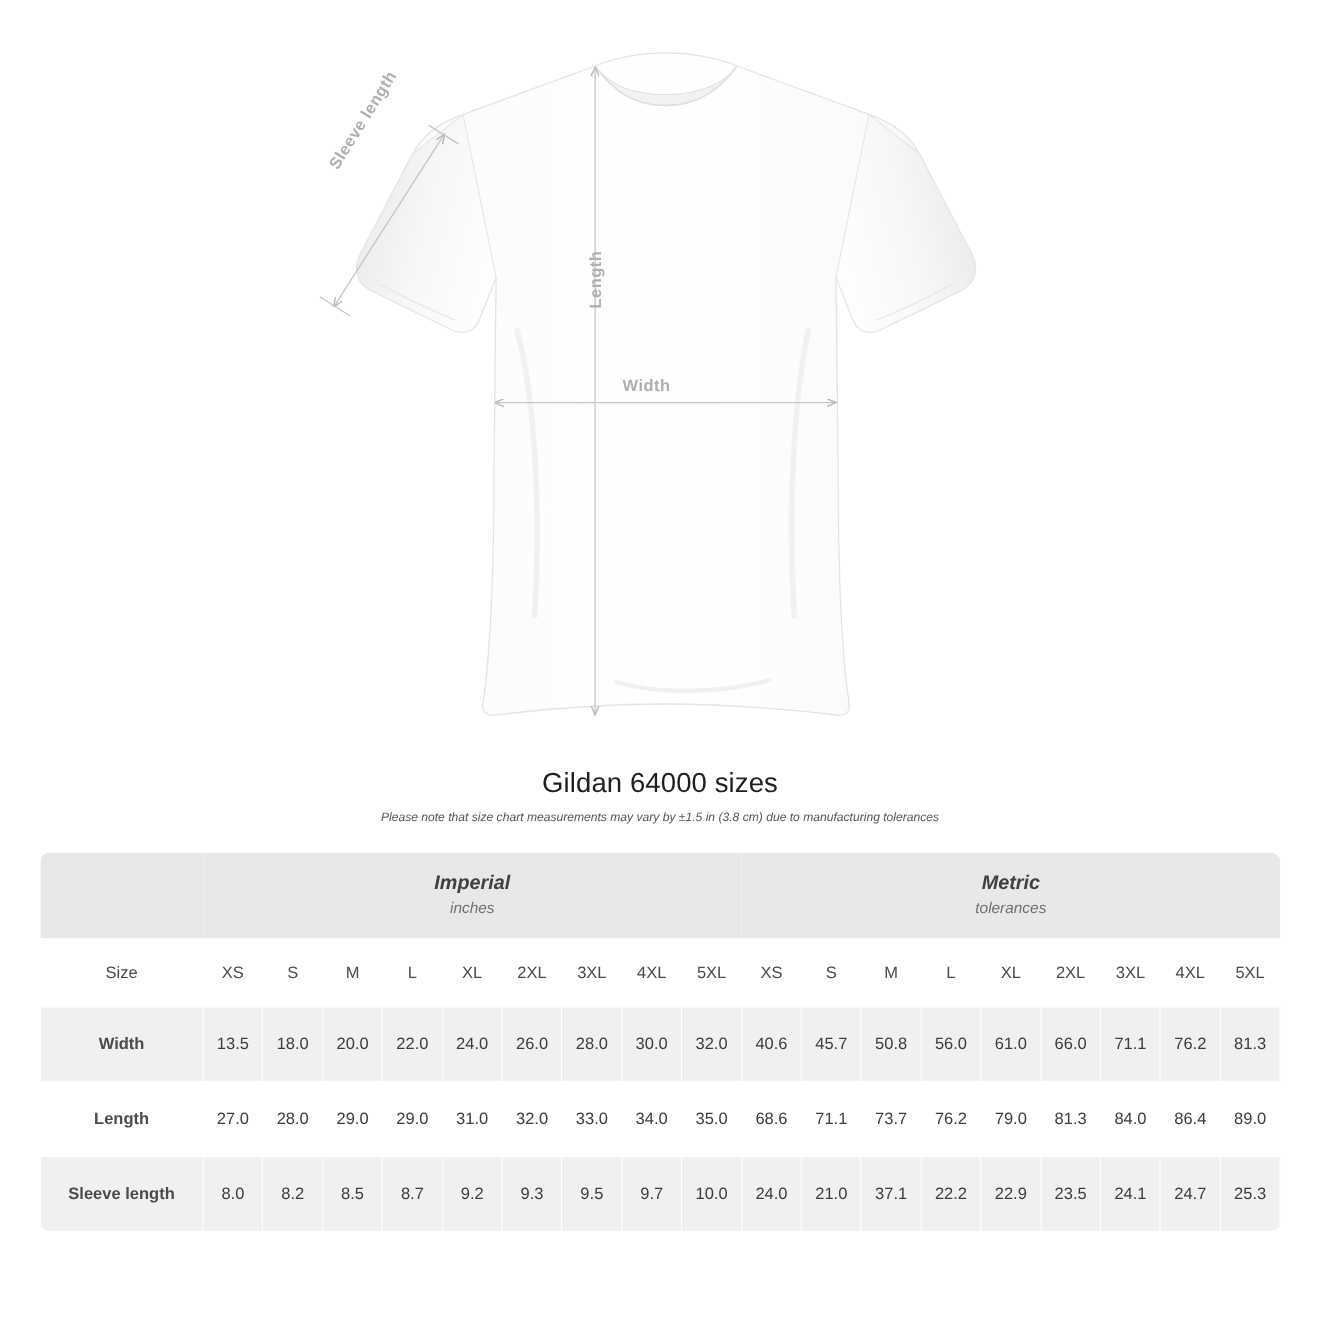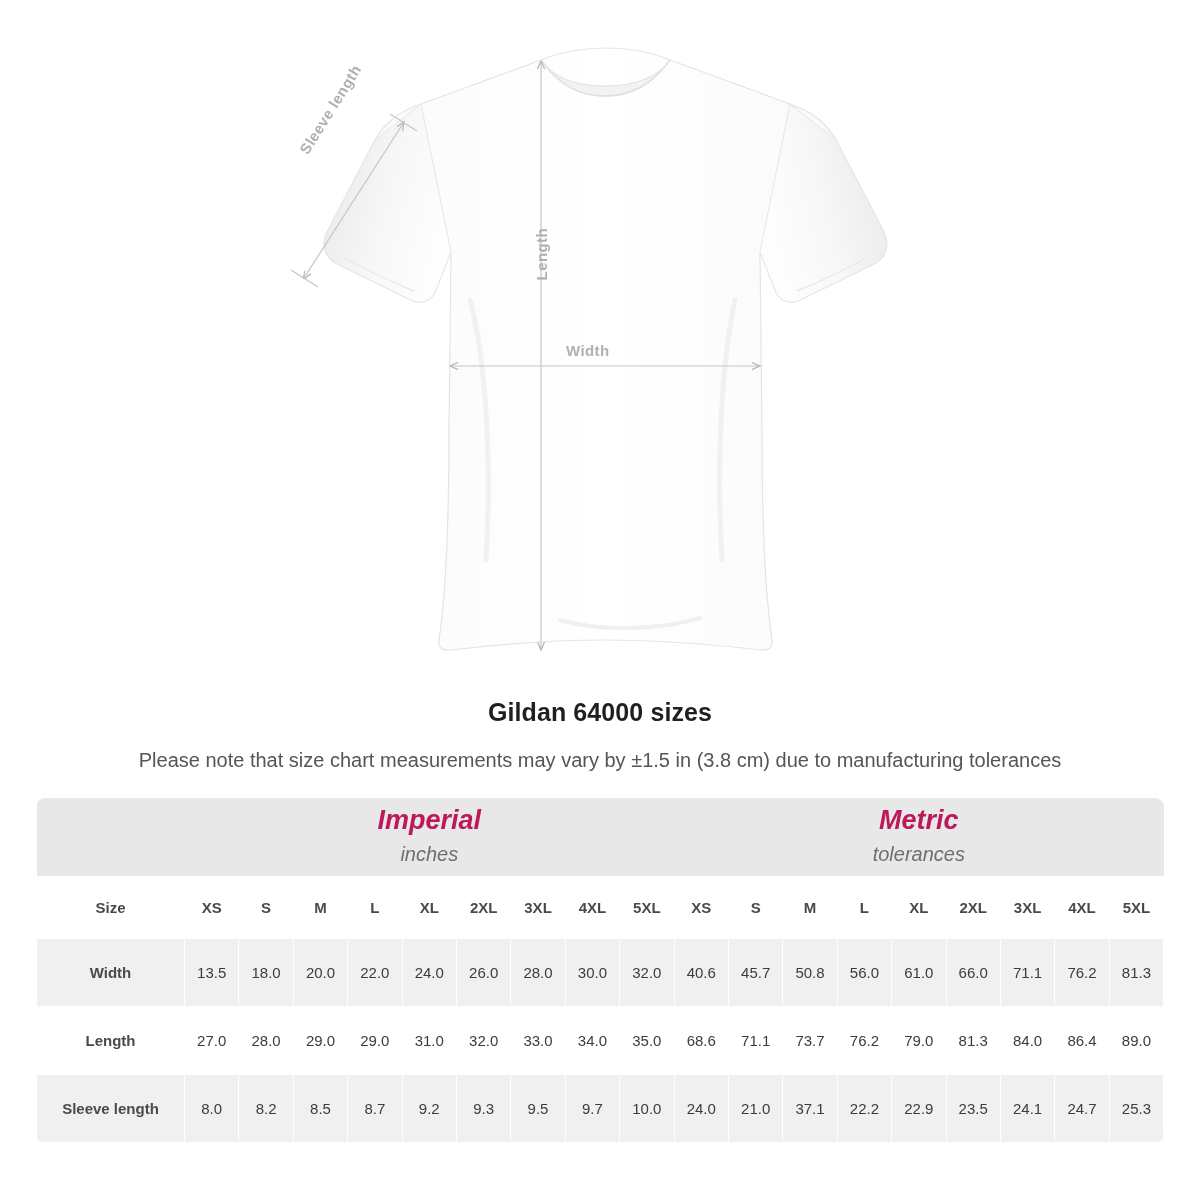--- a/index.html
+++ b/index.html
@@ -56,28 +56,29 @@
   }
 
   
   #title-block {
     text-align: center;
     margin-top: 8px;
   }
   #chart-title {
     font-size: 25px;
     color: #1f1f1f;
-    font-weight: bold;
+    font-weight: normal;
     margin: 0;
     letter-spacing: 0.1px;
   }
   #chart-note {
-    font-size: 20px;
+    font-size: 11px;
     color: #555;
-    margin-top: 22px;
+    font-style: italic;
+    margin-top: 10px;
   }
 
   
   #table-wrap {
     margin: 26px 36px 0 36px;
     border-radius: 9px;
     overflow: hidden;
   }
   table {
     border-collapse: collapse;
@@ -93,43 +94,43 @@
     padding: 0;
     height: 68px;
   }
   .unit-head {
     background: #e8e8e8;
     height: 78px;
     vertical-align: middle;
     border: none;
   }
   .unit-head .unit-name {
-    font-size: 27px;
+    font-size: 18px;
     font-style: italic;
     font-weight: bold;
-    color: #be185d;
+    color: #404040;
     line-height: 1.25;
   }
   .unit-head .unit-sub {
-    font-size: 20px;
+    font-size: 14px;
     font-style: italic;
     color: #6f6f6f;
     line-height: 1.6;
   }
   .corner-cell { background: #e8e8e8; border: none; }
   .row-alt td { background: #f0f0f0; }
   .row-plain td { background: #ffffff; }
   .row-label {
     font-weight: bold;
     color: #4a4a4a;
     font-size: 15px;
   }
   .size-head-row td {
     background: #ffffff;
-    font-weight: bold;
+    font-weight: normal;
     color: #4a4a4a;
     height: 62px;
   }
   .size-head-row td.row-label { background: #ffffff; }
   .c-label { width: 148px; }
   .c-data  { width: 54.4px; }
 </style>
 </head>
 <body>
 

